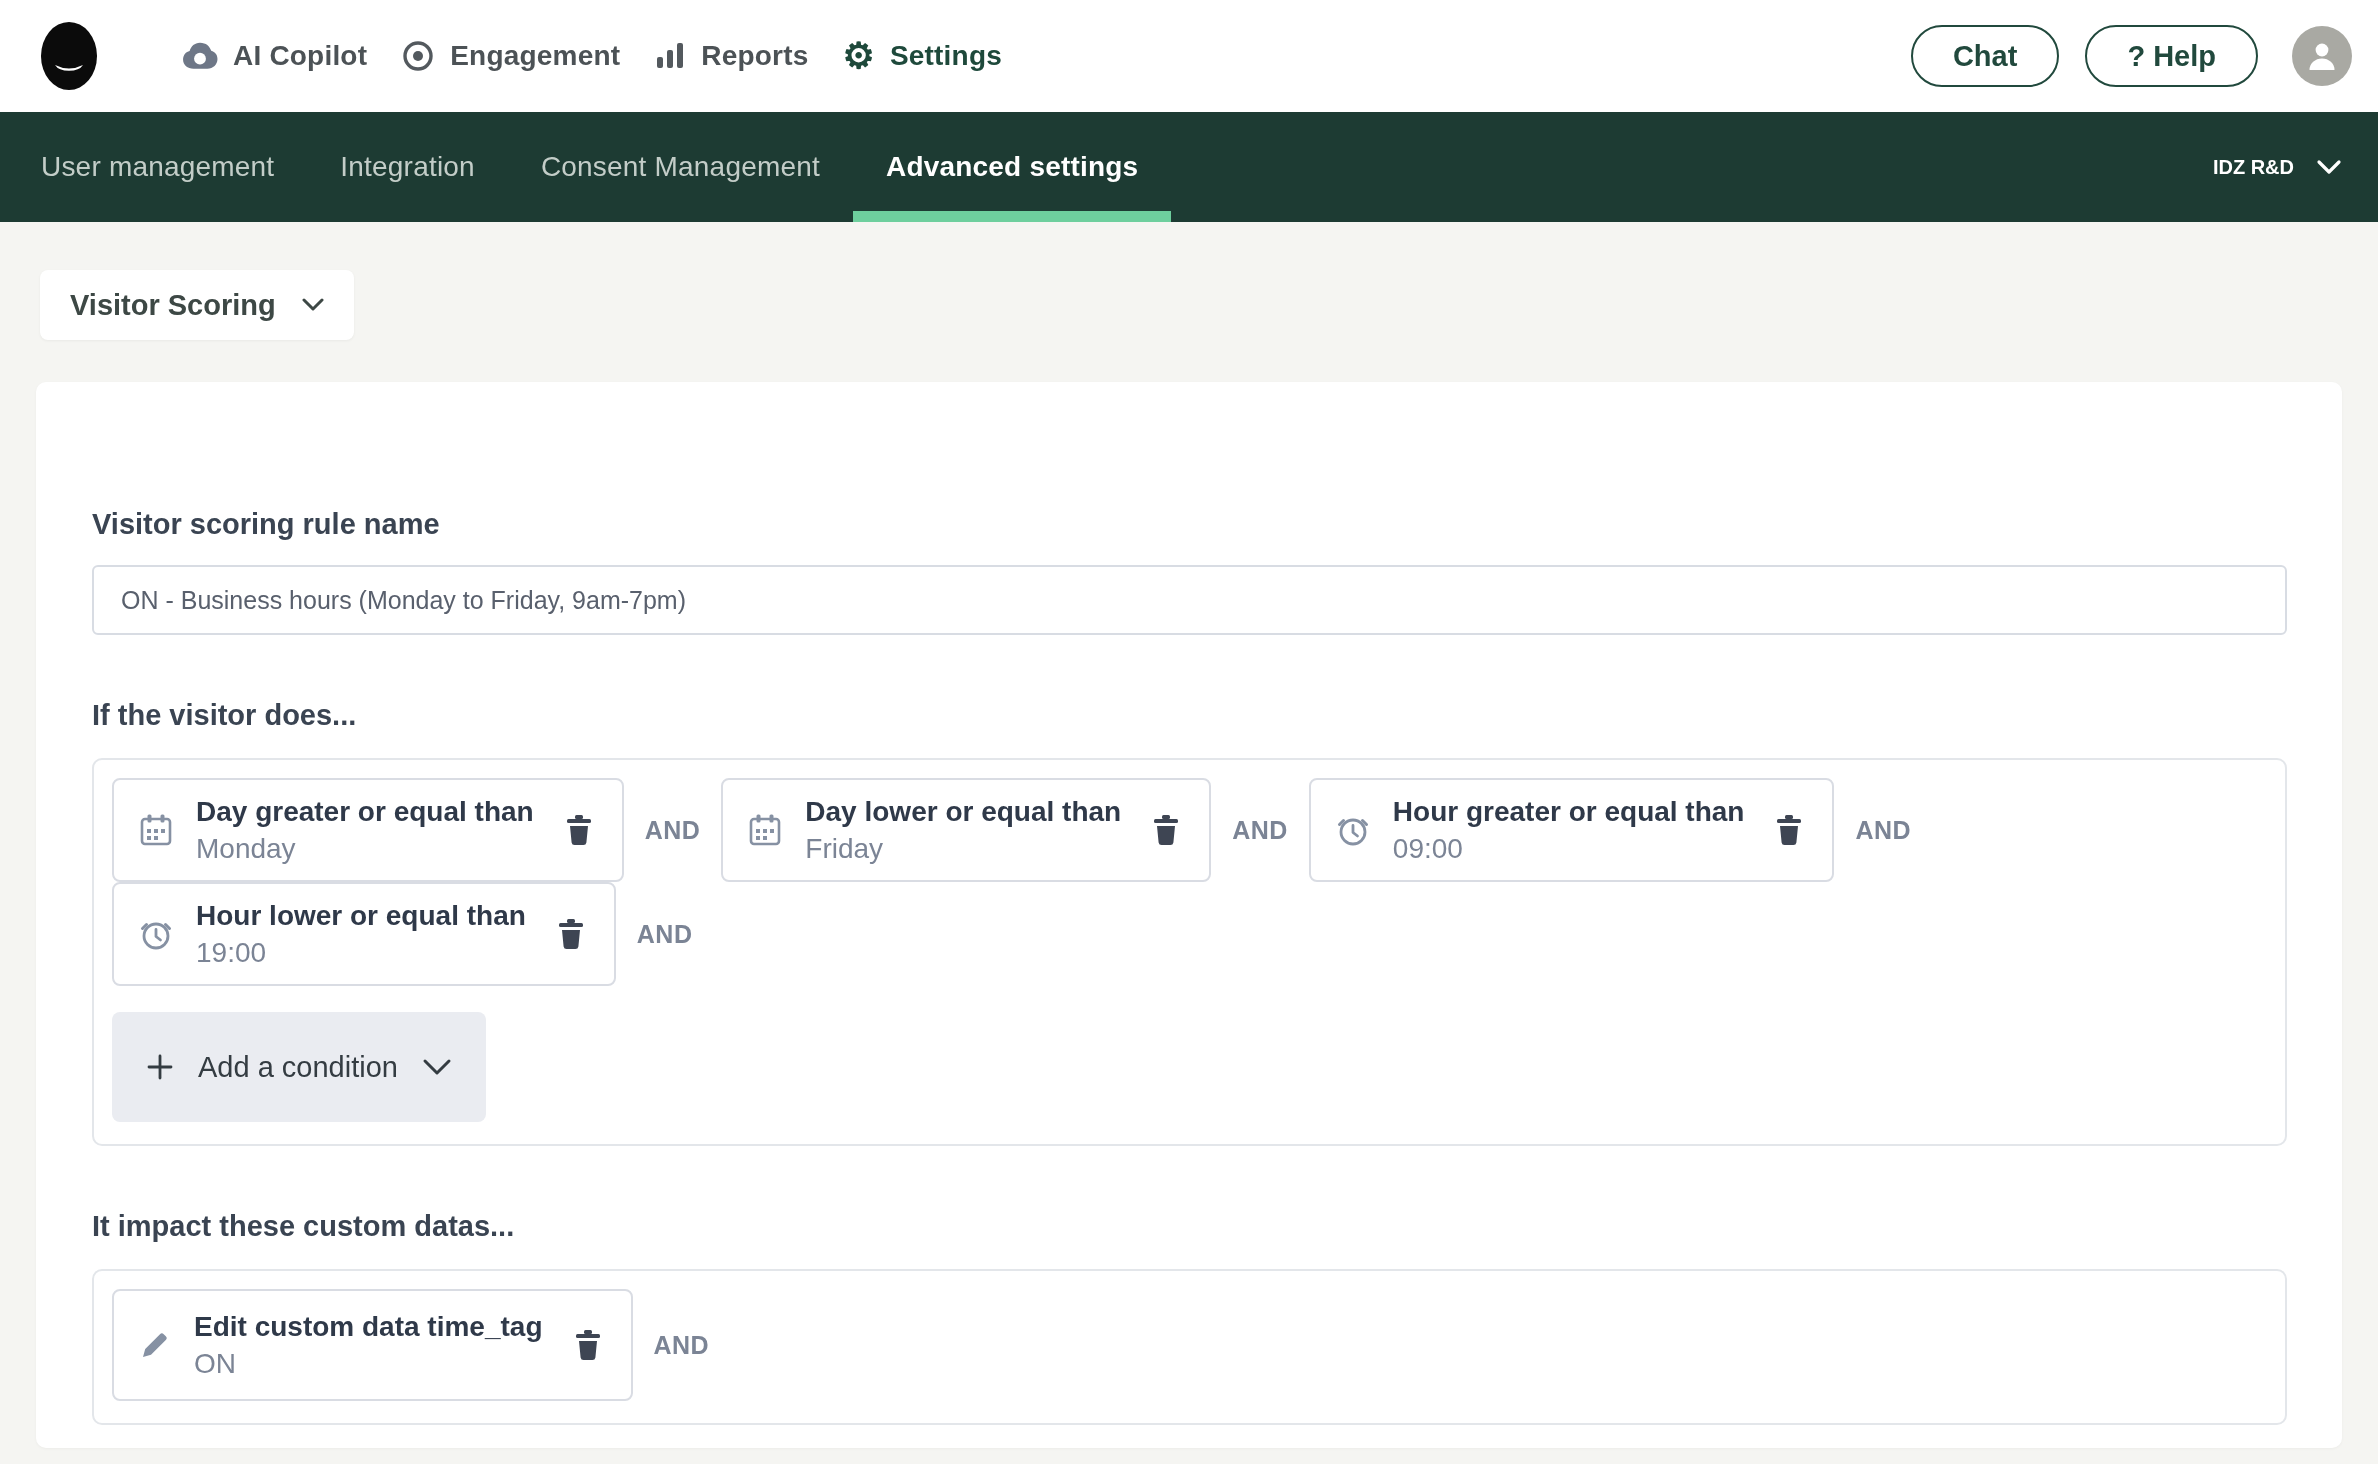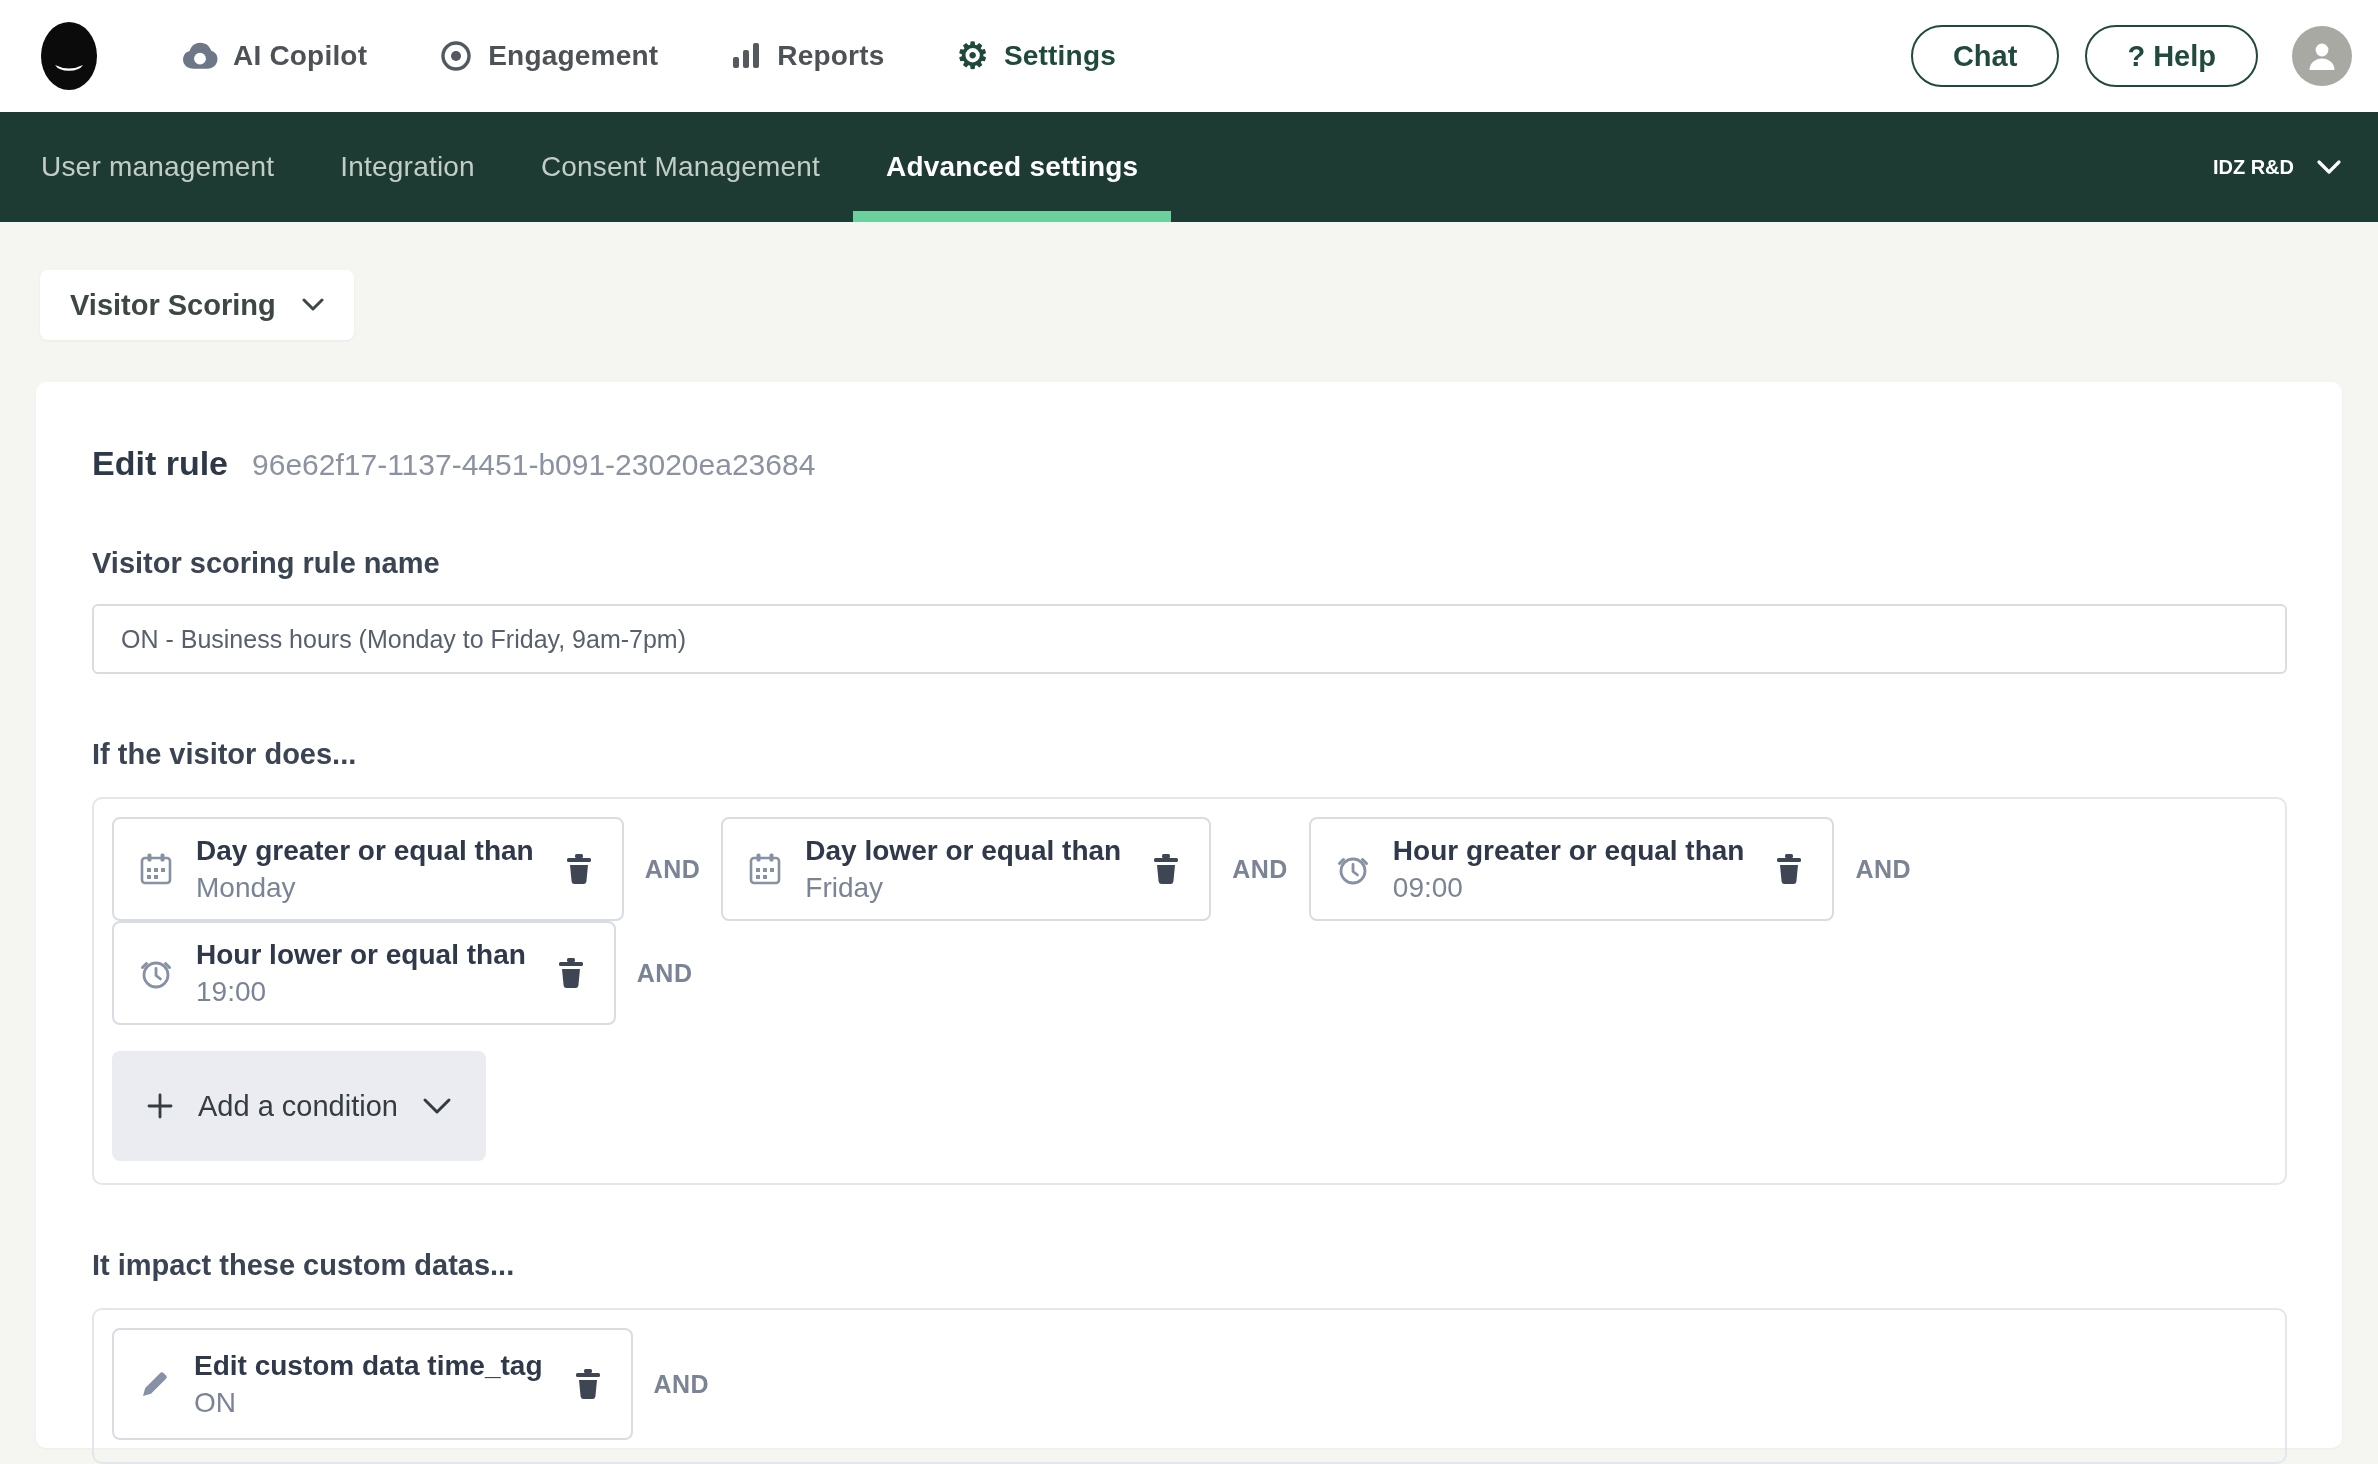--- a/index.html
+++ b/index.html
@@ -13,21 +13,21 @@
   }
   svg { display:block; }
 
   
   .topbar {
     height:112px; background:#ffffff;
     display:flex; align-items:center;
     padding:0 26px 0 40px;
   }
   .logo { width:58px; height:70px; flex:0 0 auto; }
-  .topnav { display:flex; align-items:center; margin-left:84px; gap:72px; }
+  .topnav { display:flex; align-items:center; margin-left:84px; gap:34px; }
   .topnav-item {
     display:flex; align-items:center; gap:15px;
     font-size:28px; font-weight:600; color:#4c5256; cursor:pointer;
     letter-spacing:.2px;
   }
   .topnav-item.active { color:#1e493b; }
   .gear-glyph { font-size:36px; line-height:1; color:#1e493b; }
   .topbar-right { margin-left:auto; display:flex; align-items:center; gap:26px; }
   .pill-btn {
     height:62px; border:2px solid #21493d; border-radius:34px;
@@ -202,24 +202,20 @@
 <button class="scope-btn">
   <span>Visitor Scoring</span>
   <svg width="22" height="14" viewBox="0 0 22 14">
     <polyline points="2,2 11,11 20,2" fill="none" stroke="#3d4845" stroke-width="3" stroke-linecap="round" stroke-linejoin="round"></polyline>
   </svg>
 </button>
 
 
 <main class="card">
 
-  <div class="rule-heading-row">
-    <h1 class="rule-heading">Edit rule</h1>
-    <span class="rule-id">96e62f17-1137-4451-b091-23020ea23684</span>
-  </div>
 
   <div class="field-label">Visitor scoring rule name</div>
   <input class="name-input" type="text" value="ON - Business hours (Monday to Friday, 9am-7pm)" style="">
 
   <div class="field-label">If the visitor does...</div>
 
   <section class="group-box">
     <div class="cond-row">
 
       <div class="cond-card">

